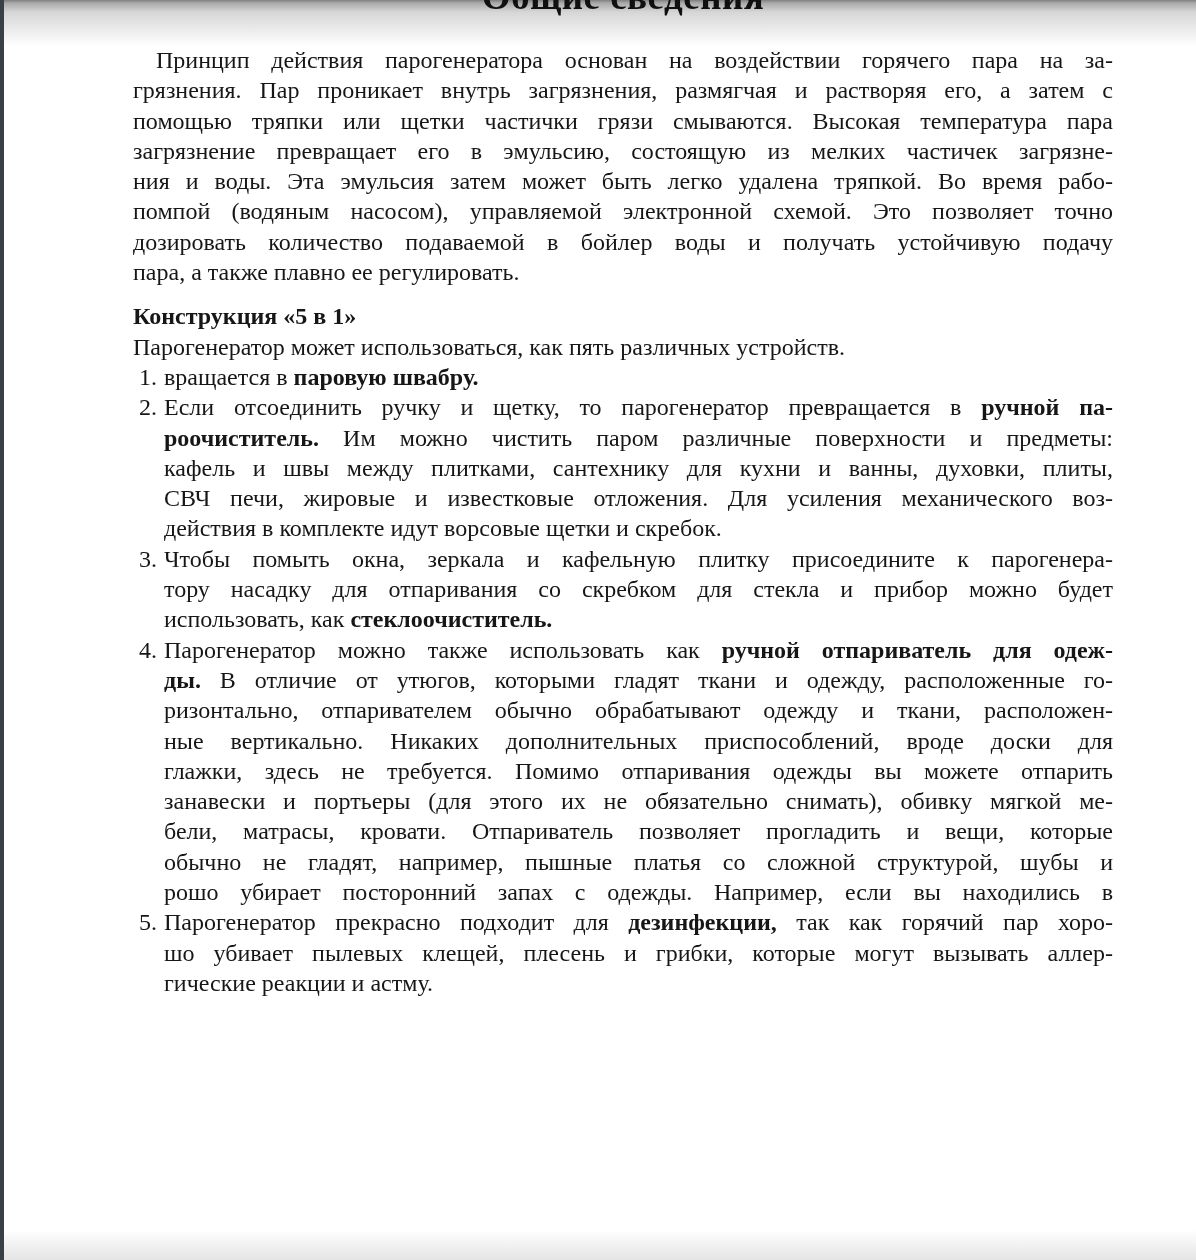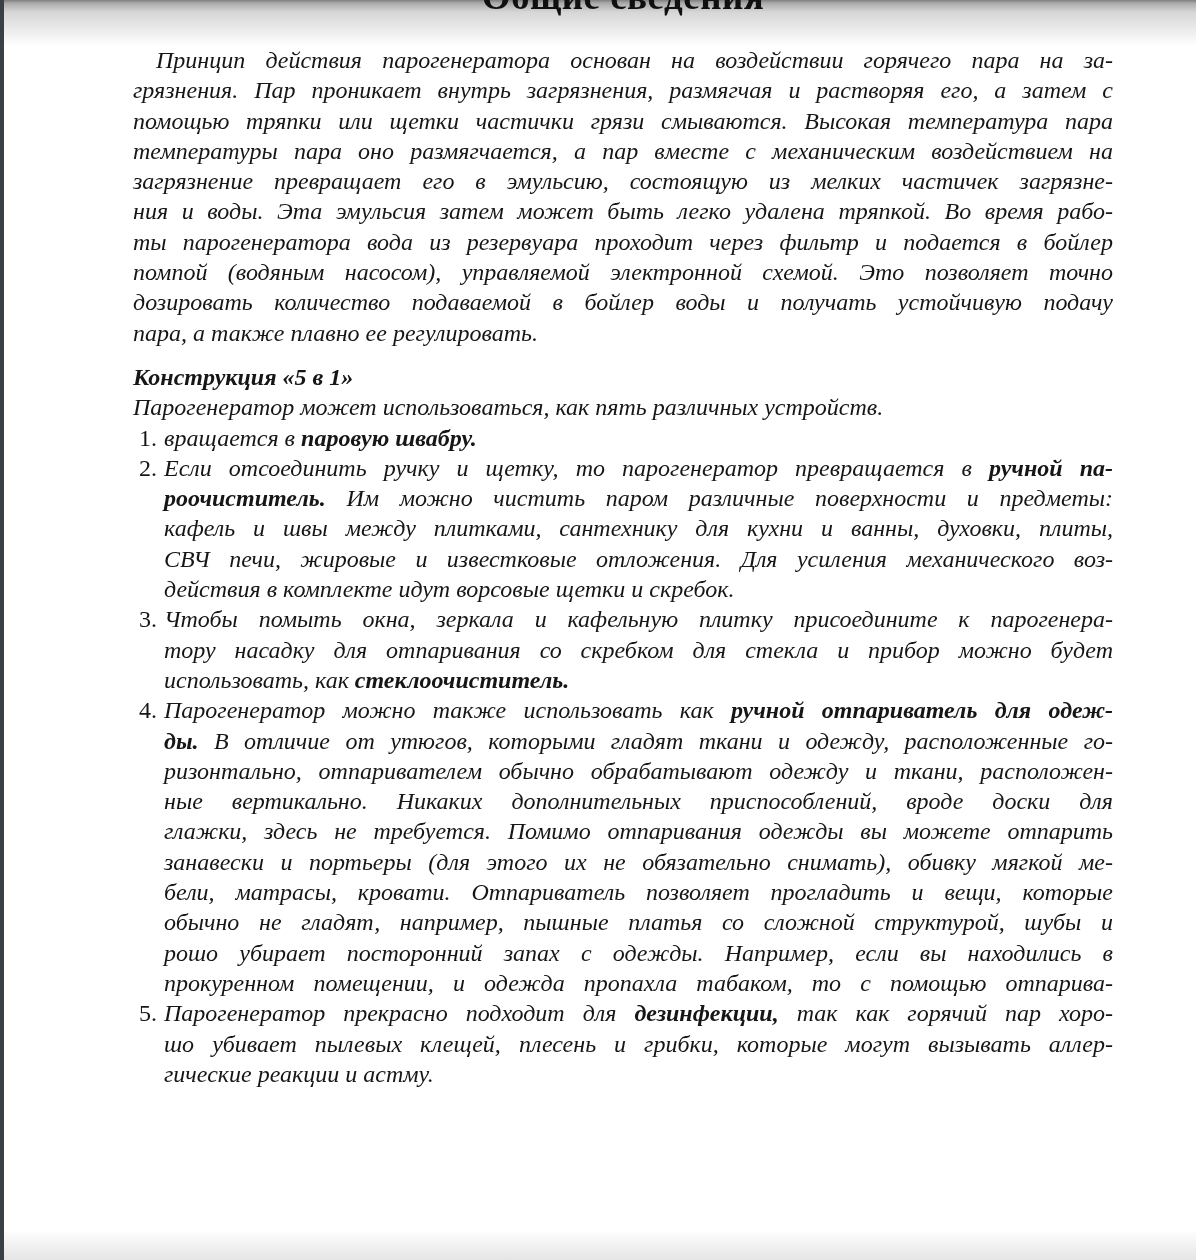--- a/index.html
+++ b/index.html
@@ -32,21 +32,21 @@
     font-weight: bold; font-size: 37px; color: #101010;
     letter-spacing: 0.5px;
     z-index: 2;
     white-space: nowrap;
   }
   .content {
     position: absolute; left: 133px; top: 45px; width: 980px;
     font-size: 24px; line-height: 30.3px; color: #161616;
     z-index: 2;
   }
-  .line { text-align: justify; text-align-last: justify; font-style: italic; }
+  .line { text-align: justify; text-align-last: justify; }
   .line.end { text-align-last: left; }
   .p-first { text-indent: 23px; }
   .indented { }
   .section-heading { font-weight: bold; }
   .sect-gap { height: 14px; }
   .list-item { display: flex; }
   .num { flex: 0 0 31px; width: 31px; padding-left: 6px; box-sizing: border-box; }
   .item-lines { flex: 1 1 auto; min-width: 0; }
   b { font-weight: bold; }
 </style>
@@ -57,24 +57,22 @@
 <div class="bottom-shade"></div>
 <div class="left-border"></div>
 
 <div class="doc-title">Общие сведения</div>
 
 <div class="content">
   <div id="intro-paragraph">
       <div class="line p-first"><span>Принцип действия парогенератора основан на воздействии горячего пара на за-</span></div>
       <div class="line"><span>грязнения. Пар проникает внутрь загрязнения, размягчая и растворяя его, а затем с</span></div>
       <div class="line"><span>помощью тряпки или щетки частички грязи смываются. Высокая температура пара</span></div>
-      <div class="line"><span>температуры пара оно размягчается, а пар вместе с механическим воздействием на</span></div>
       <div class="line"><span>загрязнение превращает его в эмульсию, состоящую из мелких частичек загрязне-</span></div>
       <div class="line"><span>ния и воды. Эта эмульсия затем может быть легко удалена тряпкой. Во время рабо-</span></div>
-      <div class="line"><span>ты парогенератора вода из резервуара проходит через фильтр и подается в бойлер</span></div>
       <div class="line"><span>помпой (водяным насосом), управляемой электронной схемой. Это позволяет точно</span></div>
       <div class="line"><span>дозировать количество подаваемой в бойлер воды и получать устойчивую подачу</span></div>
       <div class="line end"><span>пара, а также плавно ее регулировать.</span></div>
     </div>
   <div class="sect-gap"></div>
   <div class="line end indented section-heading">Конструкция «5 в 1»</div>
   <div class="line end indented">Парогенератор может использоваться, как пять различных устройств.</div>
   <div id="numbered-list">
       <div class="list-item">
         <div class="num">1.</div>
@@ -105,21 +103,20 @@
         <div class="item-lines">
           <div class="line"><span>Парогенератор можно также использовать как </span><b>ручной отпариватель для одеж-</b></div>
           <div class="line"><b>ды.</b><span> В отличие от утюгов, которыми гладят ткани и одежду, расположенные го-</span></div>
           <div class="line"><span>ризонтально, отпаривателем обычно обрабатывают одежду и ткани, расположен-</span></div>
           <div class="line"><span>ные вертикально. Никаких дополнительных приспособлений, вроде доски для</span></div>
           <div class="line"><span>глажки, здесь не требуется. Помимо отпаривания одежды вы можете отпарить</span></div>
           <div class="line"><span>занавески и портьеры (для этого их не обязательно снимать), обивку мягкой ме-</span></div>
           <div class="line"><span>бели, матрасы, кровати. Отпариватель позволяет прогладить и вещи, которые</span></div>
           <div class="line"><span>обычно не гладят, например, пышные платья со сложной структурой, шубы и</span></div>
           <div class="line"><span>рошо убирает посторонний запах с одежды. Например, если вы находились в</span></div>
-          <div class="line"><span>прокуренном помещении, и одежда пропахла табаком, то с помощью отпарива-</span></div>
         </div>
       </div>
       <div class="list-item">
         <div class="num">5.</div>
         <div class="item-lines">
           <div class="line"><span>Парогенератор прекрасно подходит для </span><b>дезинфекции,</b><span> так как горячий пар хоро-</span></div>
           <div class="line"><span>шо убивает пылевых клещей, плесень и грибки, которые могут вызывать аллер-</span></div>
           <div class="line end"><span>гические реакции и астму.</span></div>
         </div>
       </div>

